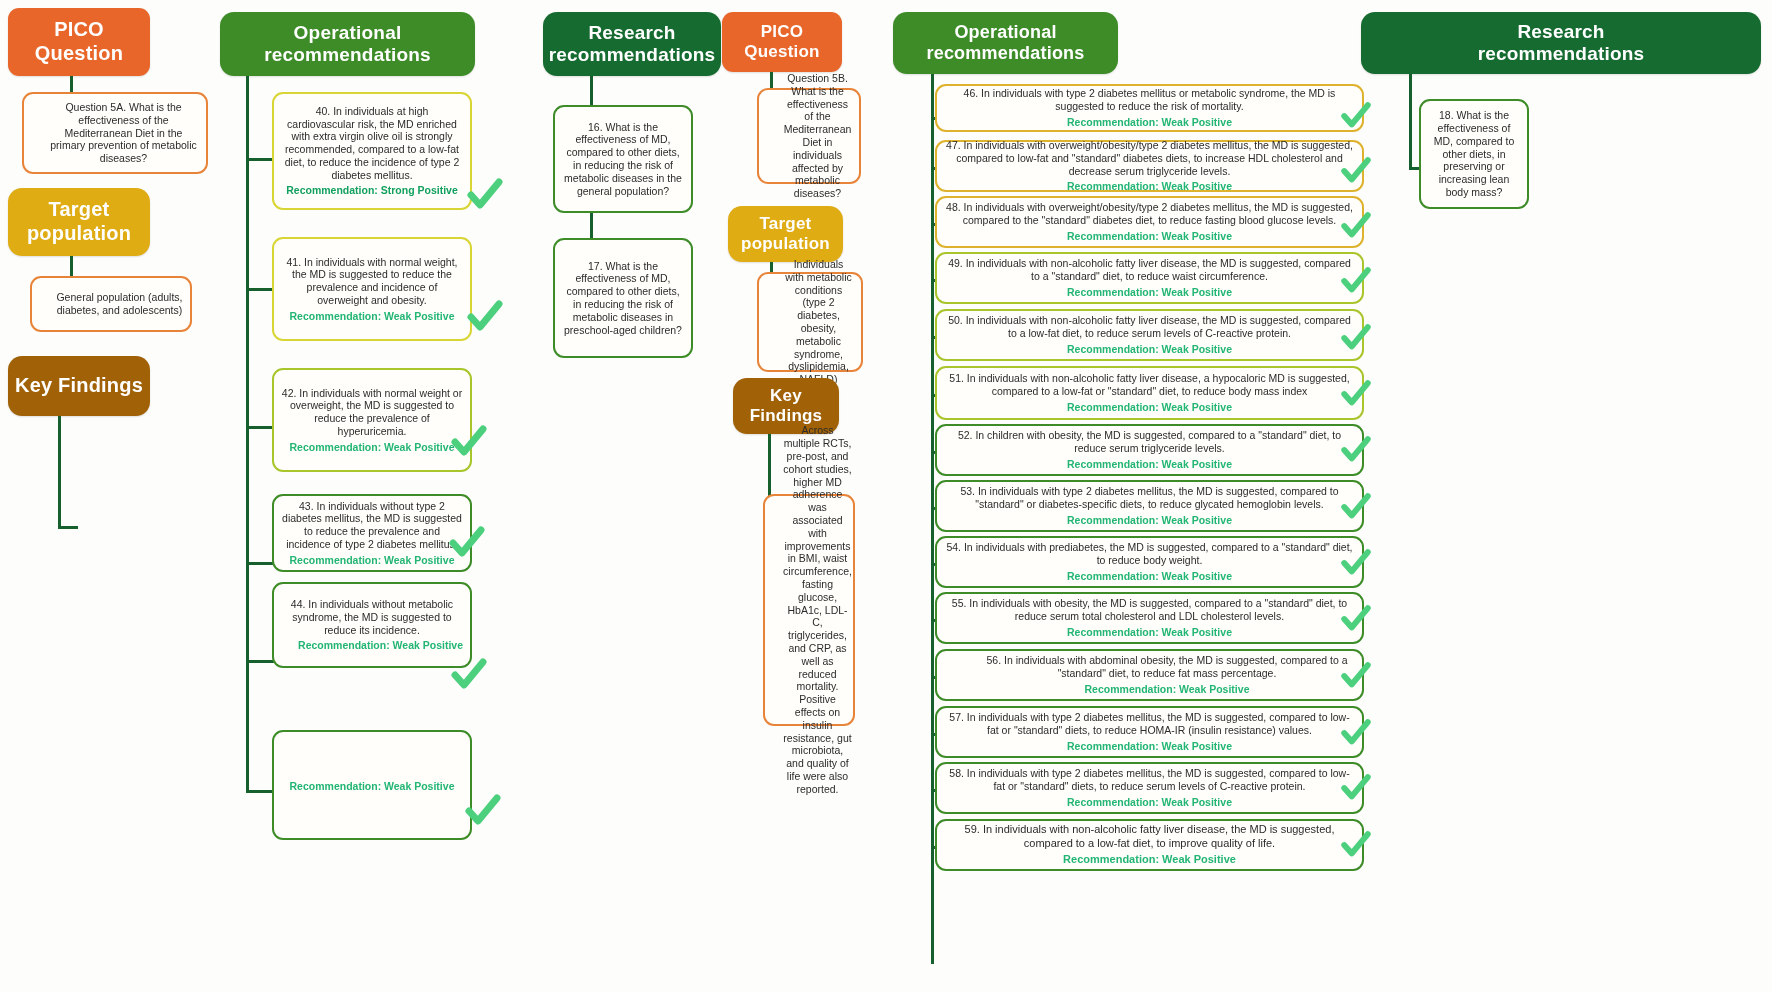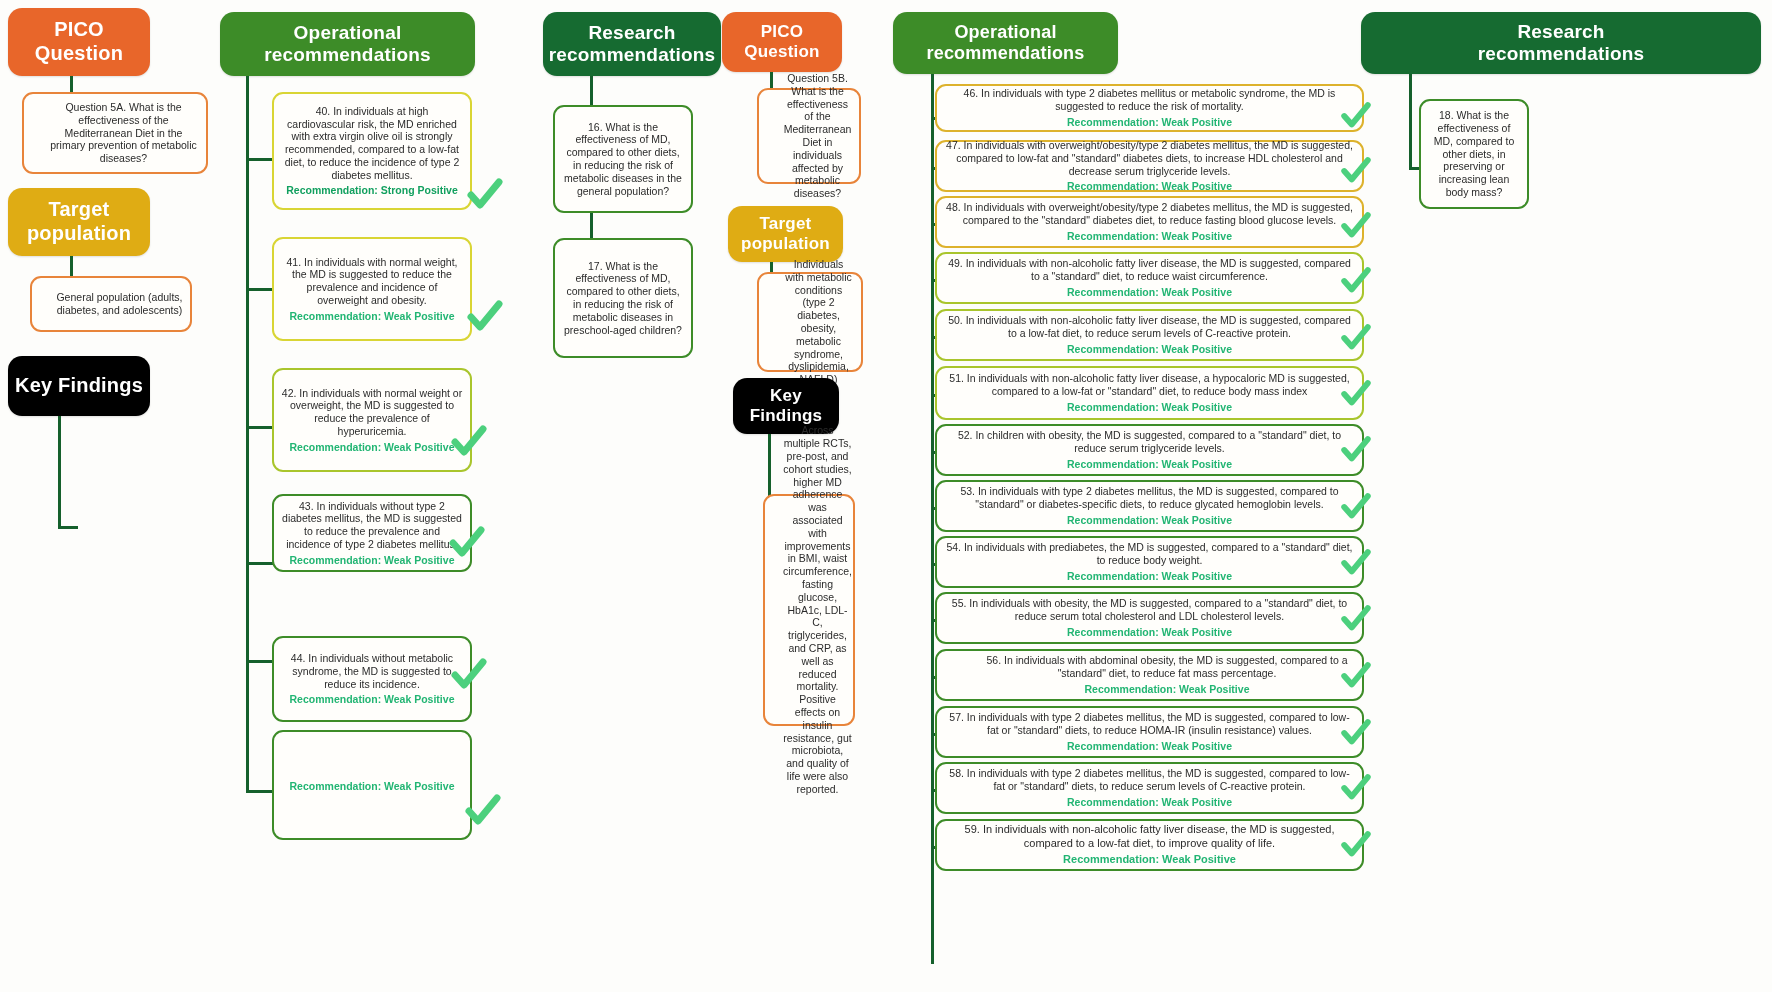--- a/index.html
+++ b/index.html
@@ -18,23 +18,23 @@
     position:absolute;
     border-radius:14px;
     color:#fff;
     font-weight:bold;
     display:flex; align-items:center; justify-content:center;
     text-align:center;
     line-height:1.18;
     letter-spacing:.2px;
     box-shadow:0 1px 2px rgba(0,0,0,.12);
   }
-  .pill.orange { background:#e8662a; }
+  .pill.orange { background:#e8662a;border-radius:11px; }
   .pill.gold   { background:#dfac14; }
-  .pill.olive  { background:#000000; }
+  .pill.olive  { background:#a16207; }
   .pill.green  { background:#3d8c28; }
   .pill.dkgreen{ background:#166b31; }
 
   
   .card {
     position:absolute;
     background:#fffefb;
     border:2px solid #e8843a;
     border-radius:11px;
     text-align:center;
@@ -138,21 +138,21 @@
     <span class="body">43. In individuals without type 2 diabetes mellitus, the MD is suggested to reduce the prevalence and incidence of type 2 diabetes mellitus.</span>
     <span class="rec">Recommendation: Weak Positive</span>
   </div>
   <div class="check" style="left:448px; top:524px;">
     <svg width="38" height="38" viewBox="0 0 38 38">
         <path d="M5 19 L14 29 L33 6" stroke="#4cd07d" stroke-width="7" fill="none" stroke-linecap="round" stroke-linejoin="round"></path>
       </svg>
   </div>
 
   <div class="ln lnh" style="left:246px; top:660px; width:28px; height:3px;"></div>
-  <div class="card b-green" style="left:272px; top:636px; width:200px; height:86px; font-size:10.5px;">
+  <div class="card b-green" style="left:272px; top:582px; width:200px; height:86px; font-size:10.5px;align-items:flex-end;">
     <span class="body">44. In individuals without metabolic syndrome, the MD is suggested to reduce its incidence.</span>
     <span class="rec">Recommendation: Weak Positive</span>
   </div>
   <div class="check" style="left:450px; top:656px;">
     <svg width="38" height="38" viewBox="0 0 38 38">
         <path d="M5 19 L14 29 L33 6" stroke="#4cd07d" stroke-width="7" fill="none" stroke-linecap="round" stroke-linejoin="round"></path>
       </svg>
   </div>
 
   <div class="ln lnh" style="left:246px; top:790px; width:28px; height:3px;"></div>

